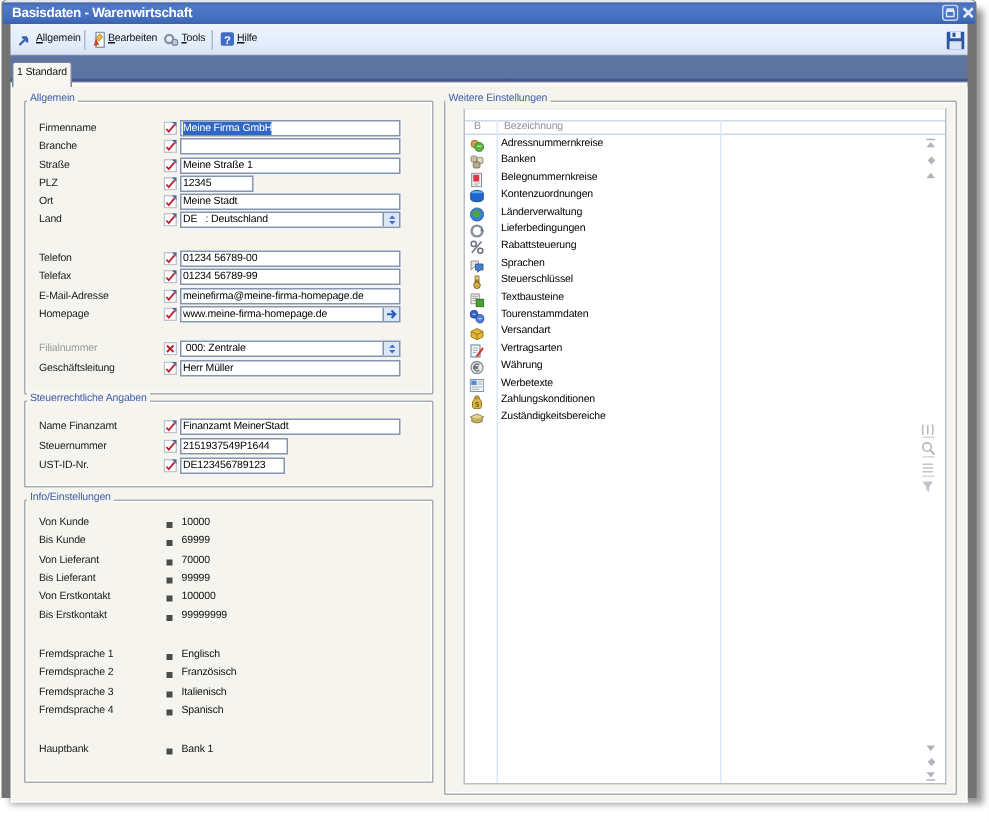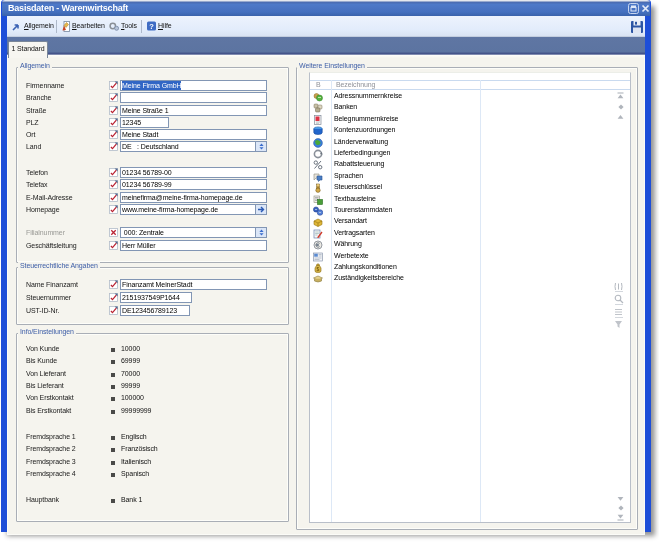--- a/index.html
+++ b/index.html
@@ -1,19 +1,19 @@
 <!DOCTYPE html>
 <html><head>
 <meta charset="utf-8">
 <style>
 * { margin:0; padding:0; box-sizing:border-box; }
 html,body { width:659px; height:548px; background:#ffffff; overflow:hidden;
   font-family:"Liberation Sans", sans-serif; }
 #win { position:absolute; left:1px; top:0; width:650px; height:532px;
-  background:#1d4ed8; border-radius:3px 3px 0 0;
+  background:#737373; border-radius:3px 3px 0 0;
   box-shadow:5px 5px 5px -1px rgba(0,0,0,.42); }
 #titlebar { position:absolute; left:1px; top:0; width:648px; height:16px; letter-spacing:-0.2px;
   border-radius:3px 3px 0 0;
   background:linear-gradient(to bottom, #e4e8ee 0px, #e4e8ee 1px, #4a6aae 2px, #4d79c8 4.5px, #4a74c3 8px, #4470bf 12px, #3a62ab 16px);
   color:#ffffff; font-weight:bold; font-size:9px; line-height:17px; }
 #titlebar .t { position:absolute; left:6px; top:0; }
 #toolbar { position:absolute; left:6px; top:16px; width:638px; height:21px;
   background:linear-gradient(#edf3fd, #e2ecfb 70%, #d9e3f3);
   border-bottom:1px solid #c3cedf; font-size:7px; letter-spacing:-0.1px; color:#111; }
 .tbi { position:absolute; top:6px; }

